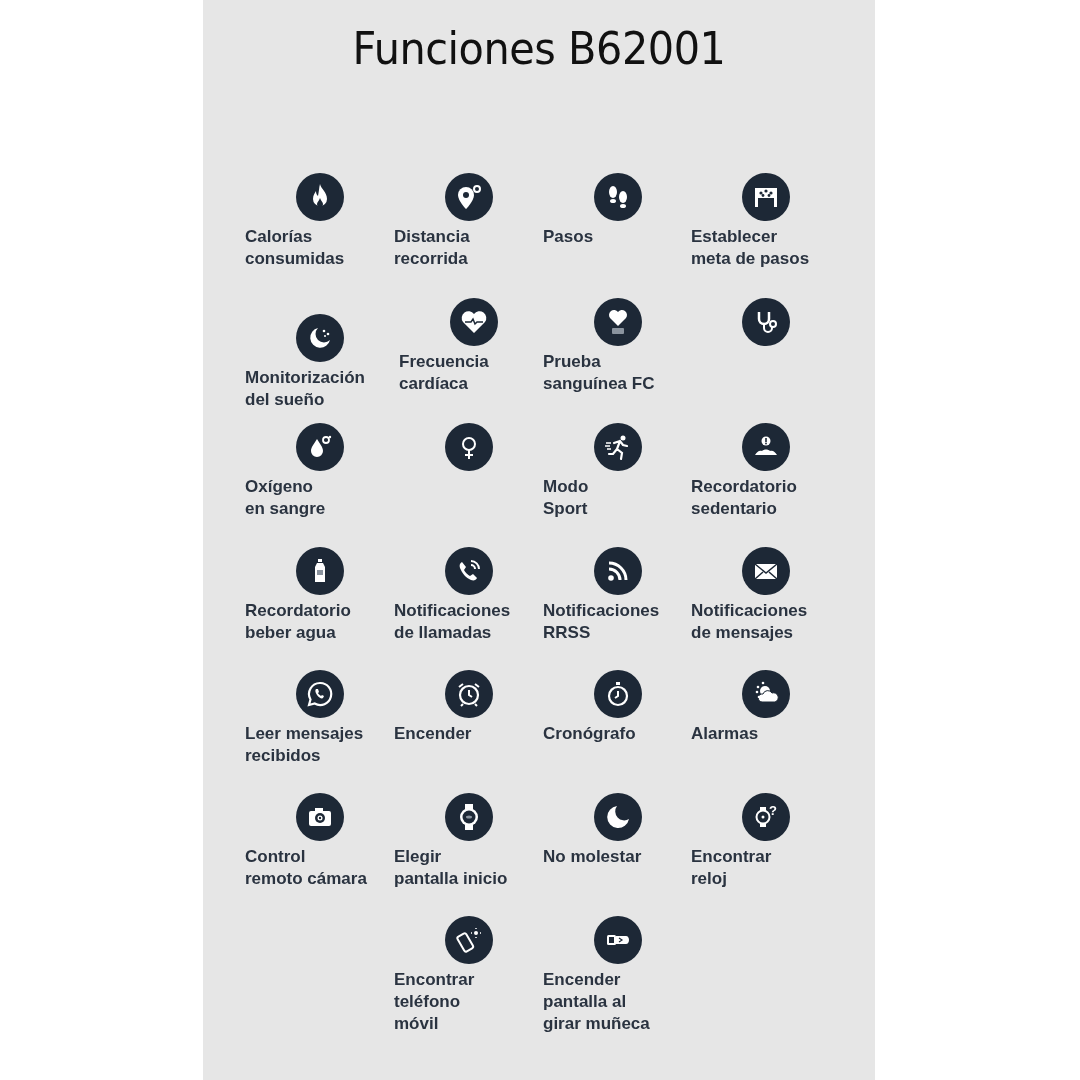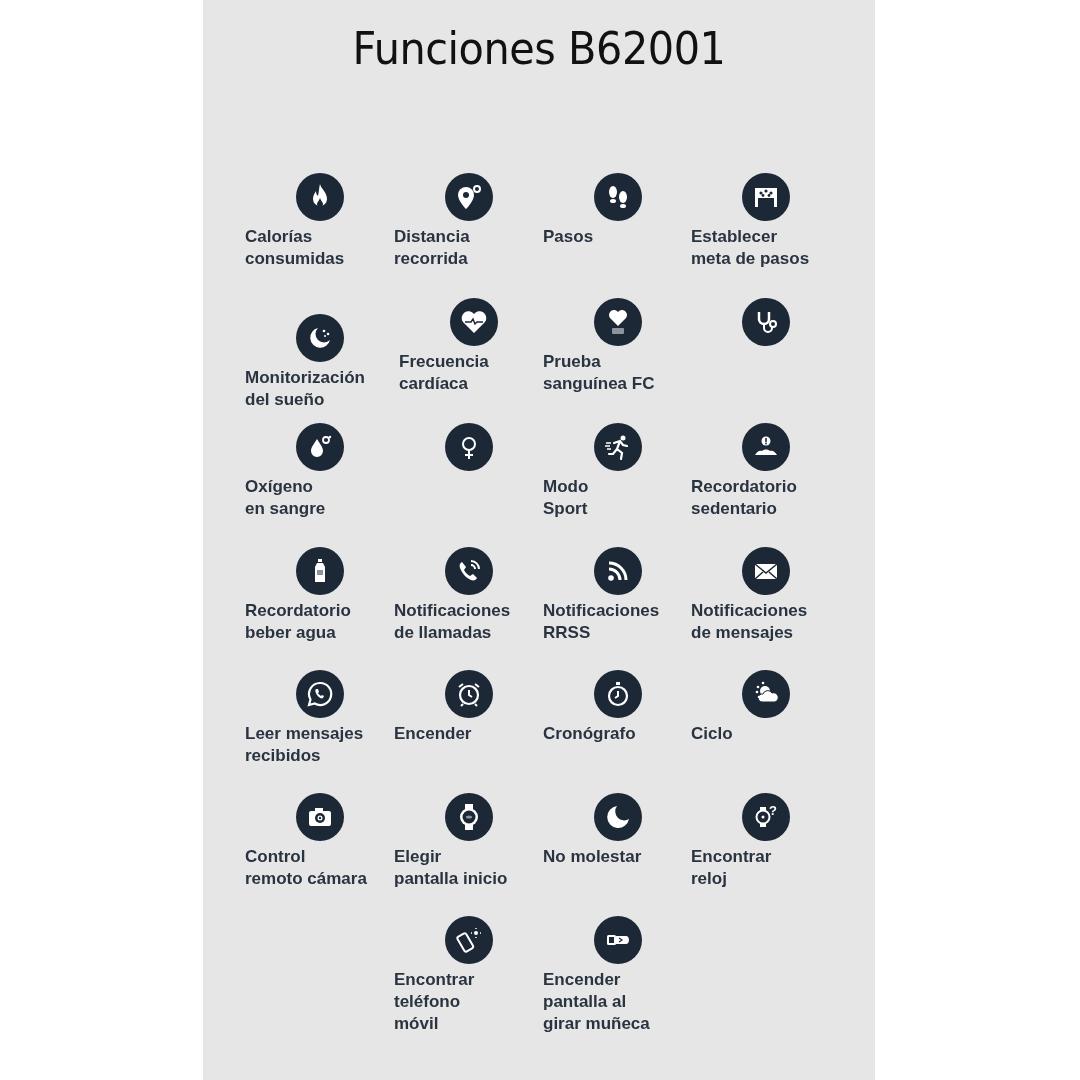--- a/index.html
+++ b/index.html
@@ -245,21 +245,21 @@
   <div class="icon">
       <svg viewBox="0 0 32 32">
         <circle cx="15" cy="13" r="5" fill="#fff"></circle>
         <path d="M12 24a4 4 0 0 1 1-8 5 5 0 0 1 9-1 4 4 0 0 1 3 9z" fill="#fff" stroke="#1d2836" stroke-width="1"></path>
         <circle cx="8" cy="9" r="1.3" fill="#fff"></circle>
         <circle cx="7" cy="14" r="1.3" fill="#fff"></circle>
         <circle cx="13" cy="5" r="1.3" fill="#fff"></circle>
         <circle cx="9" cy="19" r="1.3" fill="#fff"></circle>
       </svg>
     </div>
-  <div class="label">Ciclo</div>
+  <div class="label">Alarmas</div>
 </div>
 
 <div class="feature" style="left:320px;top:793px">
   <div class="icon">
       <svg viewBox="0 0 32 32">
         <rect x="5" y="10" width="22" height="15" rx="2" fill="#fff"></rect>
         <rect x="11" y="7" width="8" height="4" fill="#fff"></rect>
         <circle cx="16" cy="17" r="5" fill="#1d2836"></circle>
         <circle cx="16" cy="17" r="2.5" fill="#fff"></circle>
         <circle cx="16" cy="17" r="1.2" fill="#1d2836"></circle>

